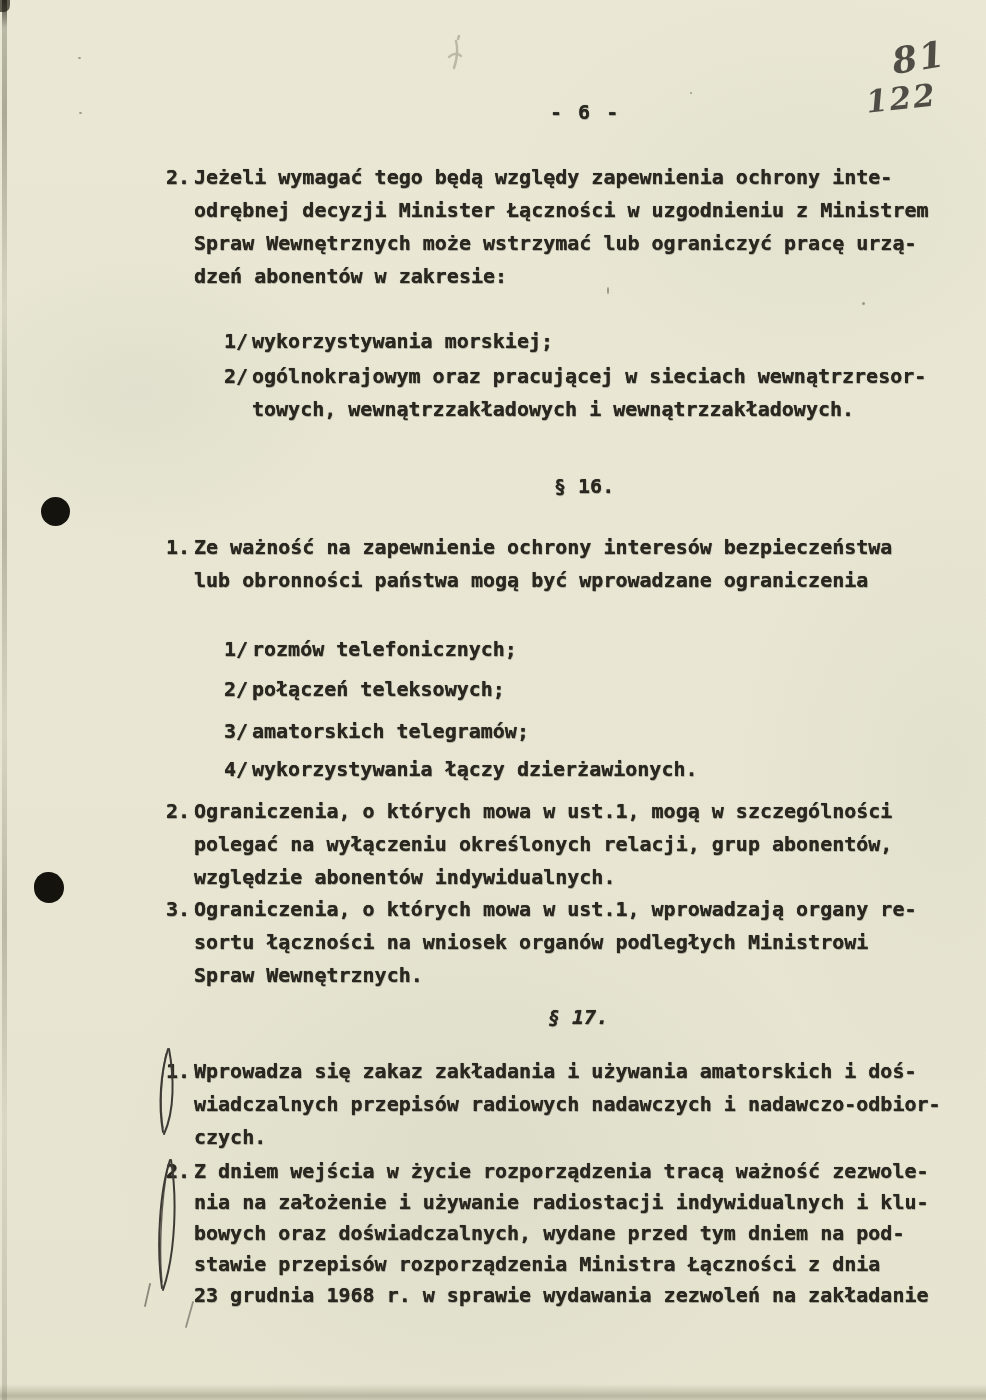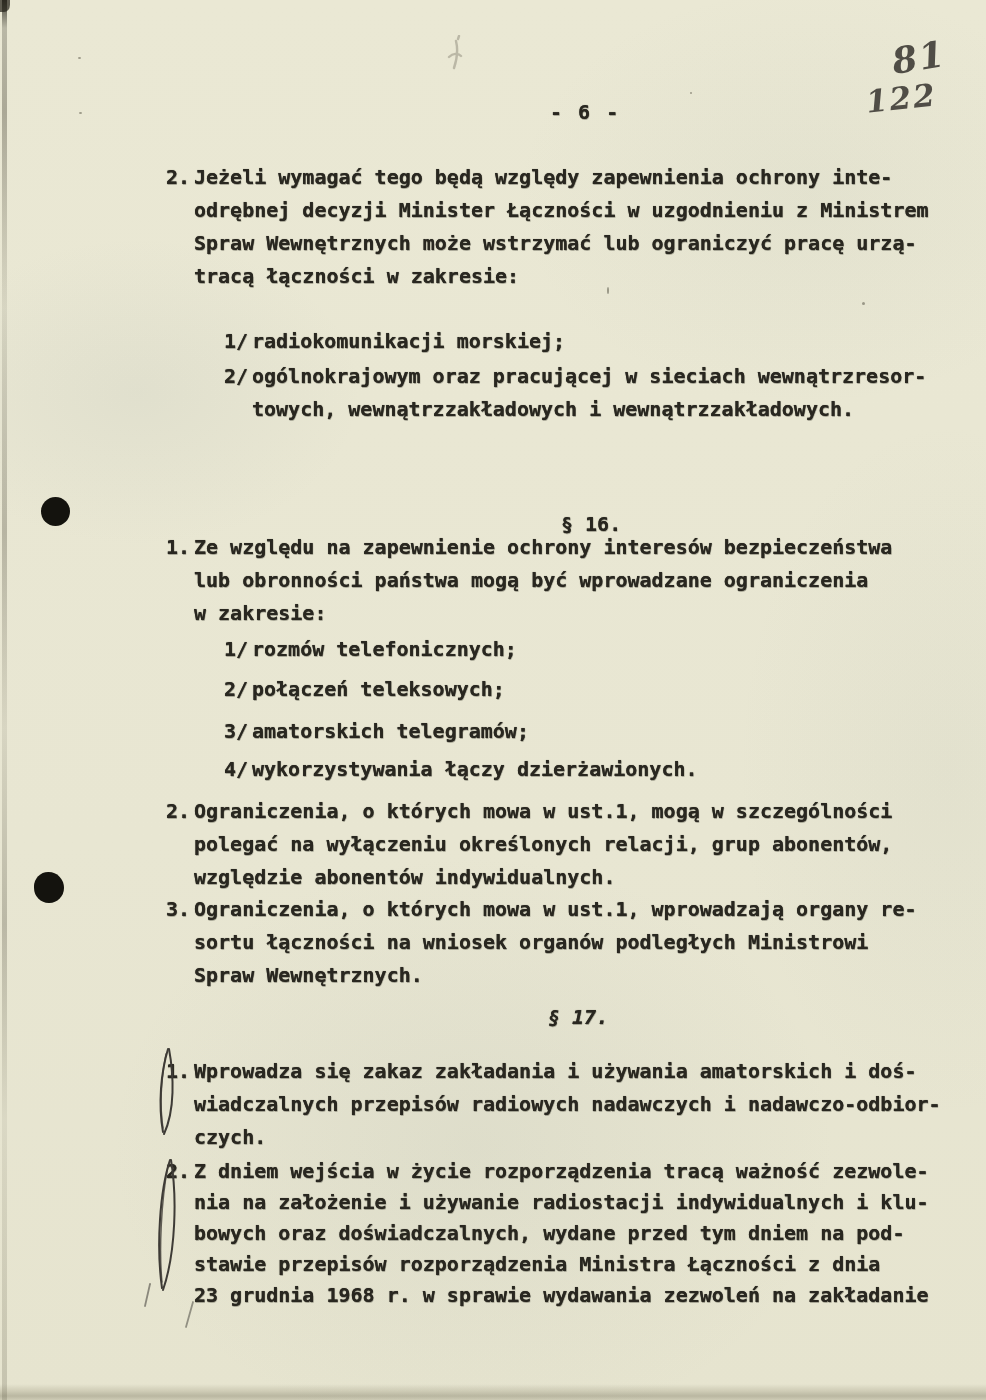--- a/index.html
+++ b/index.html
@@ -79,46 +79,45 @@
   <div class="pagenum tw" style="left:550px;top:99px;">- 6 -</div>
   <div class="hw hw1">81</div>
   <div class="hw hw2">122</div>
 
   <div class="block" style="top:161px;left:166px;">
     <span class="marker tw">2.</span>
     <div class="lines">
       <div class="line tw">Jeżeli wymagać tego będą względy zapewnienia ochrony inte-</div>
       <div class="line tw">odrębnej decyzji Minister Łączności w uzgodnieniu z Ministrem</div>
       <div class="line tw">Spraw Wewnętrznych może wstrzymać lub ograniczyć pracę urzą-</div>
-      <div class="line tw">tracą łączności w zakresie:</div>
+      <div class="line tw">dzeń abonentów w zakresie:</div>
     </div>
   </div>
 
   <div class="block" style="top:325px;left:224px;">
     <span class="marker tw">1/</span>
     <div class="lines">
-      <div class="line tw">radiokomunikacji morskiej;</div>
+      <div class="line tw">wykorzystywania morskiej;</div>
     </div>
   </div>
   <div class="block" style="top:360px;left:224px;">
     <span class="marker tw">2/</span>
     <div class="lines">
       <div class="line tw">ogólnokrajowym oraz pracującej w sieciach wewnątrzresor-</div>
       <div class="line tw">towych, wewnątrzzakładowych i wewnątrzzakładowych.</div>
     </div>
   </div>
 
-  <div class="heading tw" style="top:508px;left:554px;margin-left:7px;">§ 16.</div>
+  <div class="heading tw" style="top:470px;left:554px;">§ 16.</div>
 
   <div class="block" style="top:531px;left:166px;">
     <span class="marker tw">1.</span>
     <div class="lines">
-      <div class="line tw">Ze względu na zapewnienie ochrony interesów bezpieczeństwa</div>
+      <div class="line tw">Ze ważność na zapewnienie ochrony interesów bezpieczeństwa</div>
       <div class="line tw">lub obronności państwa mogą być wprowadzane ograniczenia</div>
-      <div class="line tw">w zakresie:</div>
     </div>
   </div>
 
   <div class="block" style="top:633px;left:224px;">
     <span class="marker tw">1/</span>
     <div class="lines">
         <div class="line tw">rozmów telefonicznych;</div>
       </div>
   </div>
   <div class="block" style="top:673px;left:224px;">

